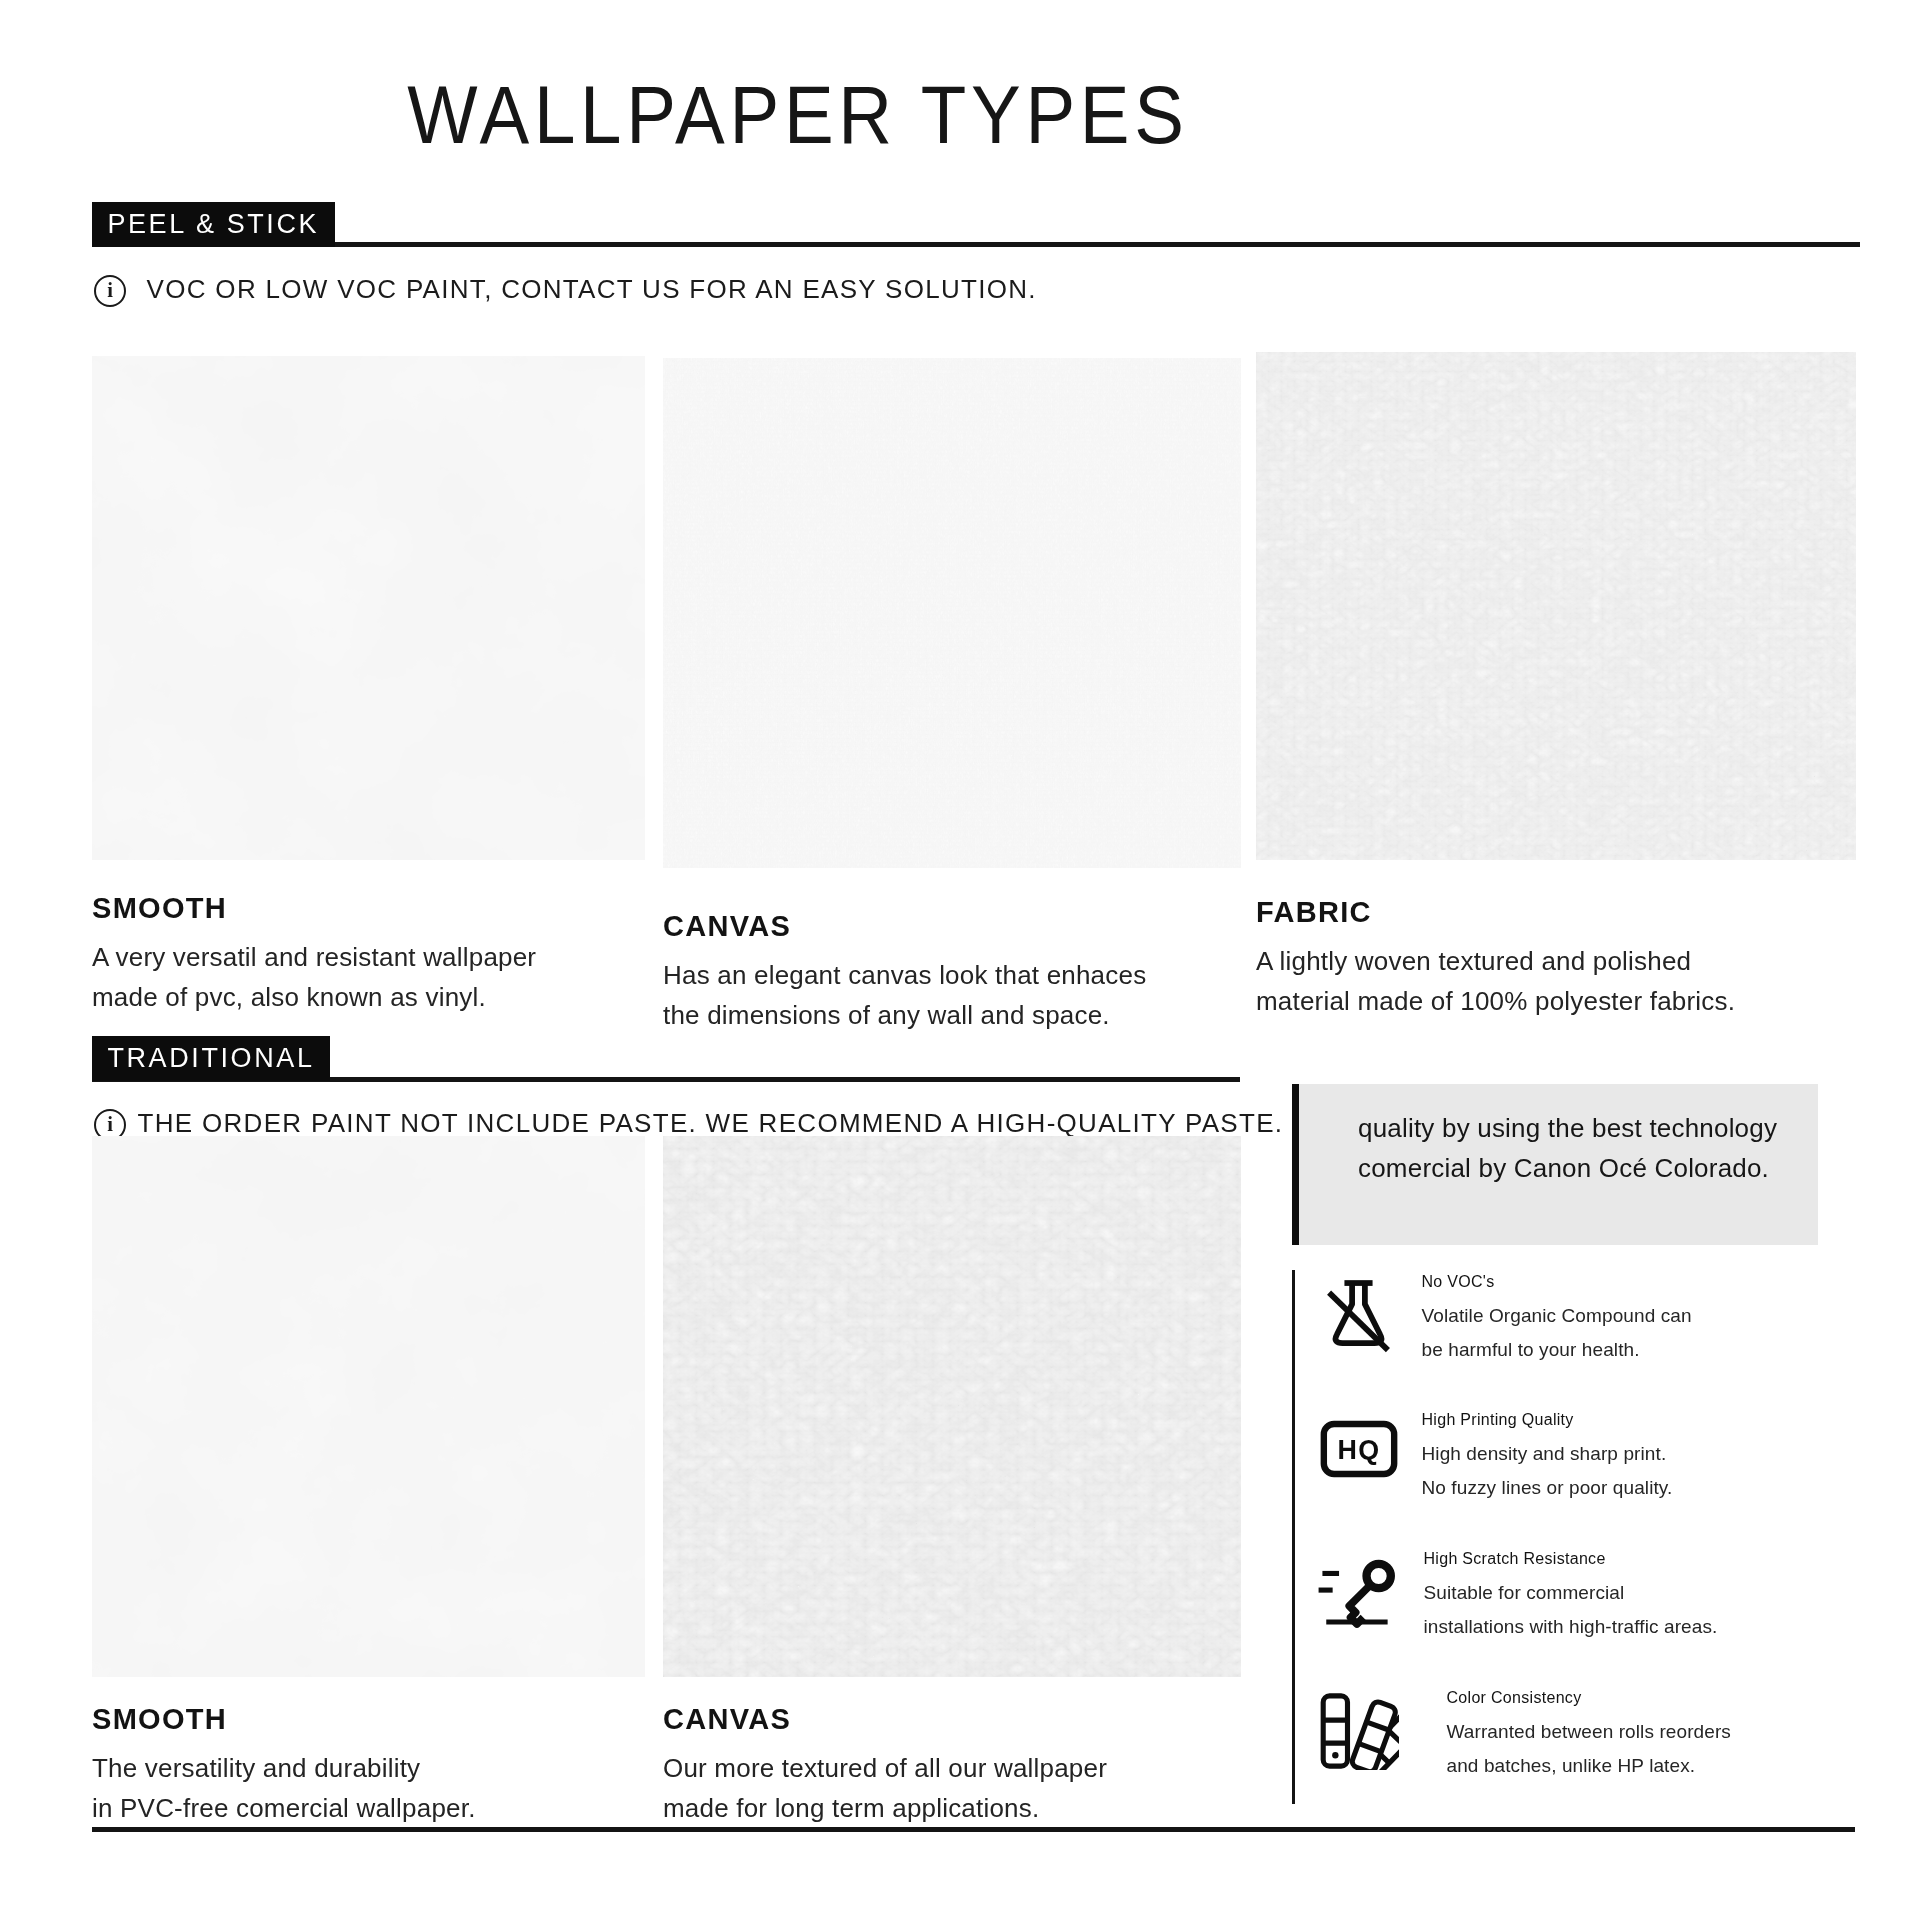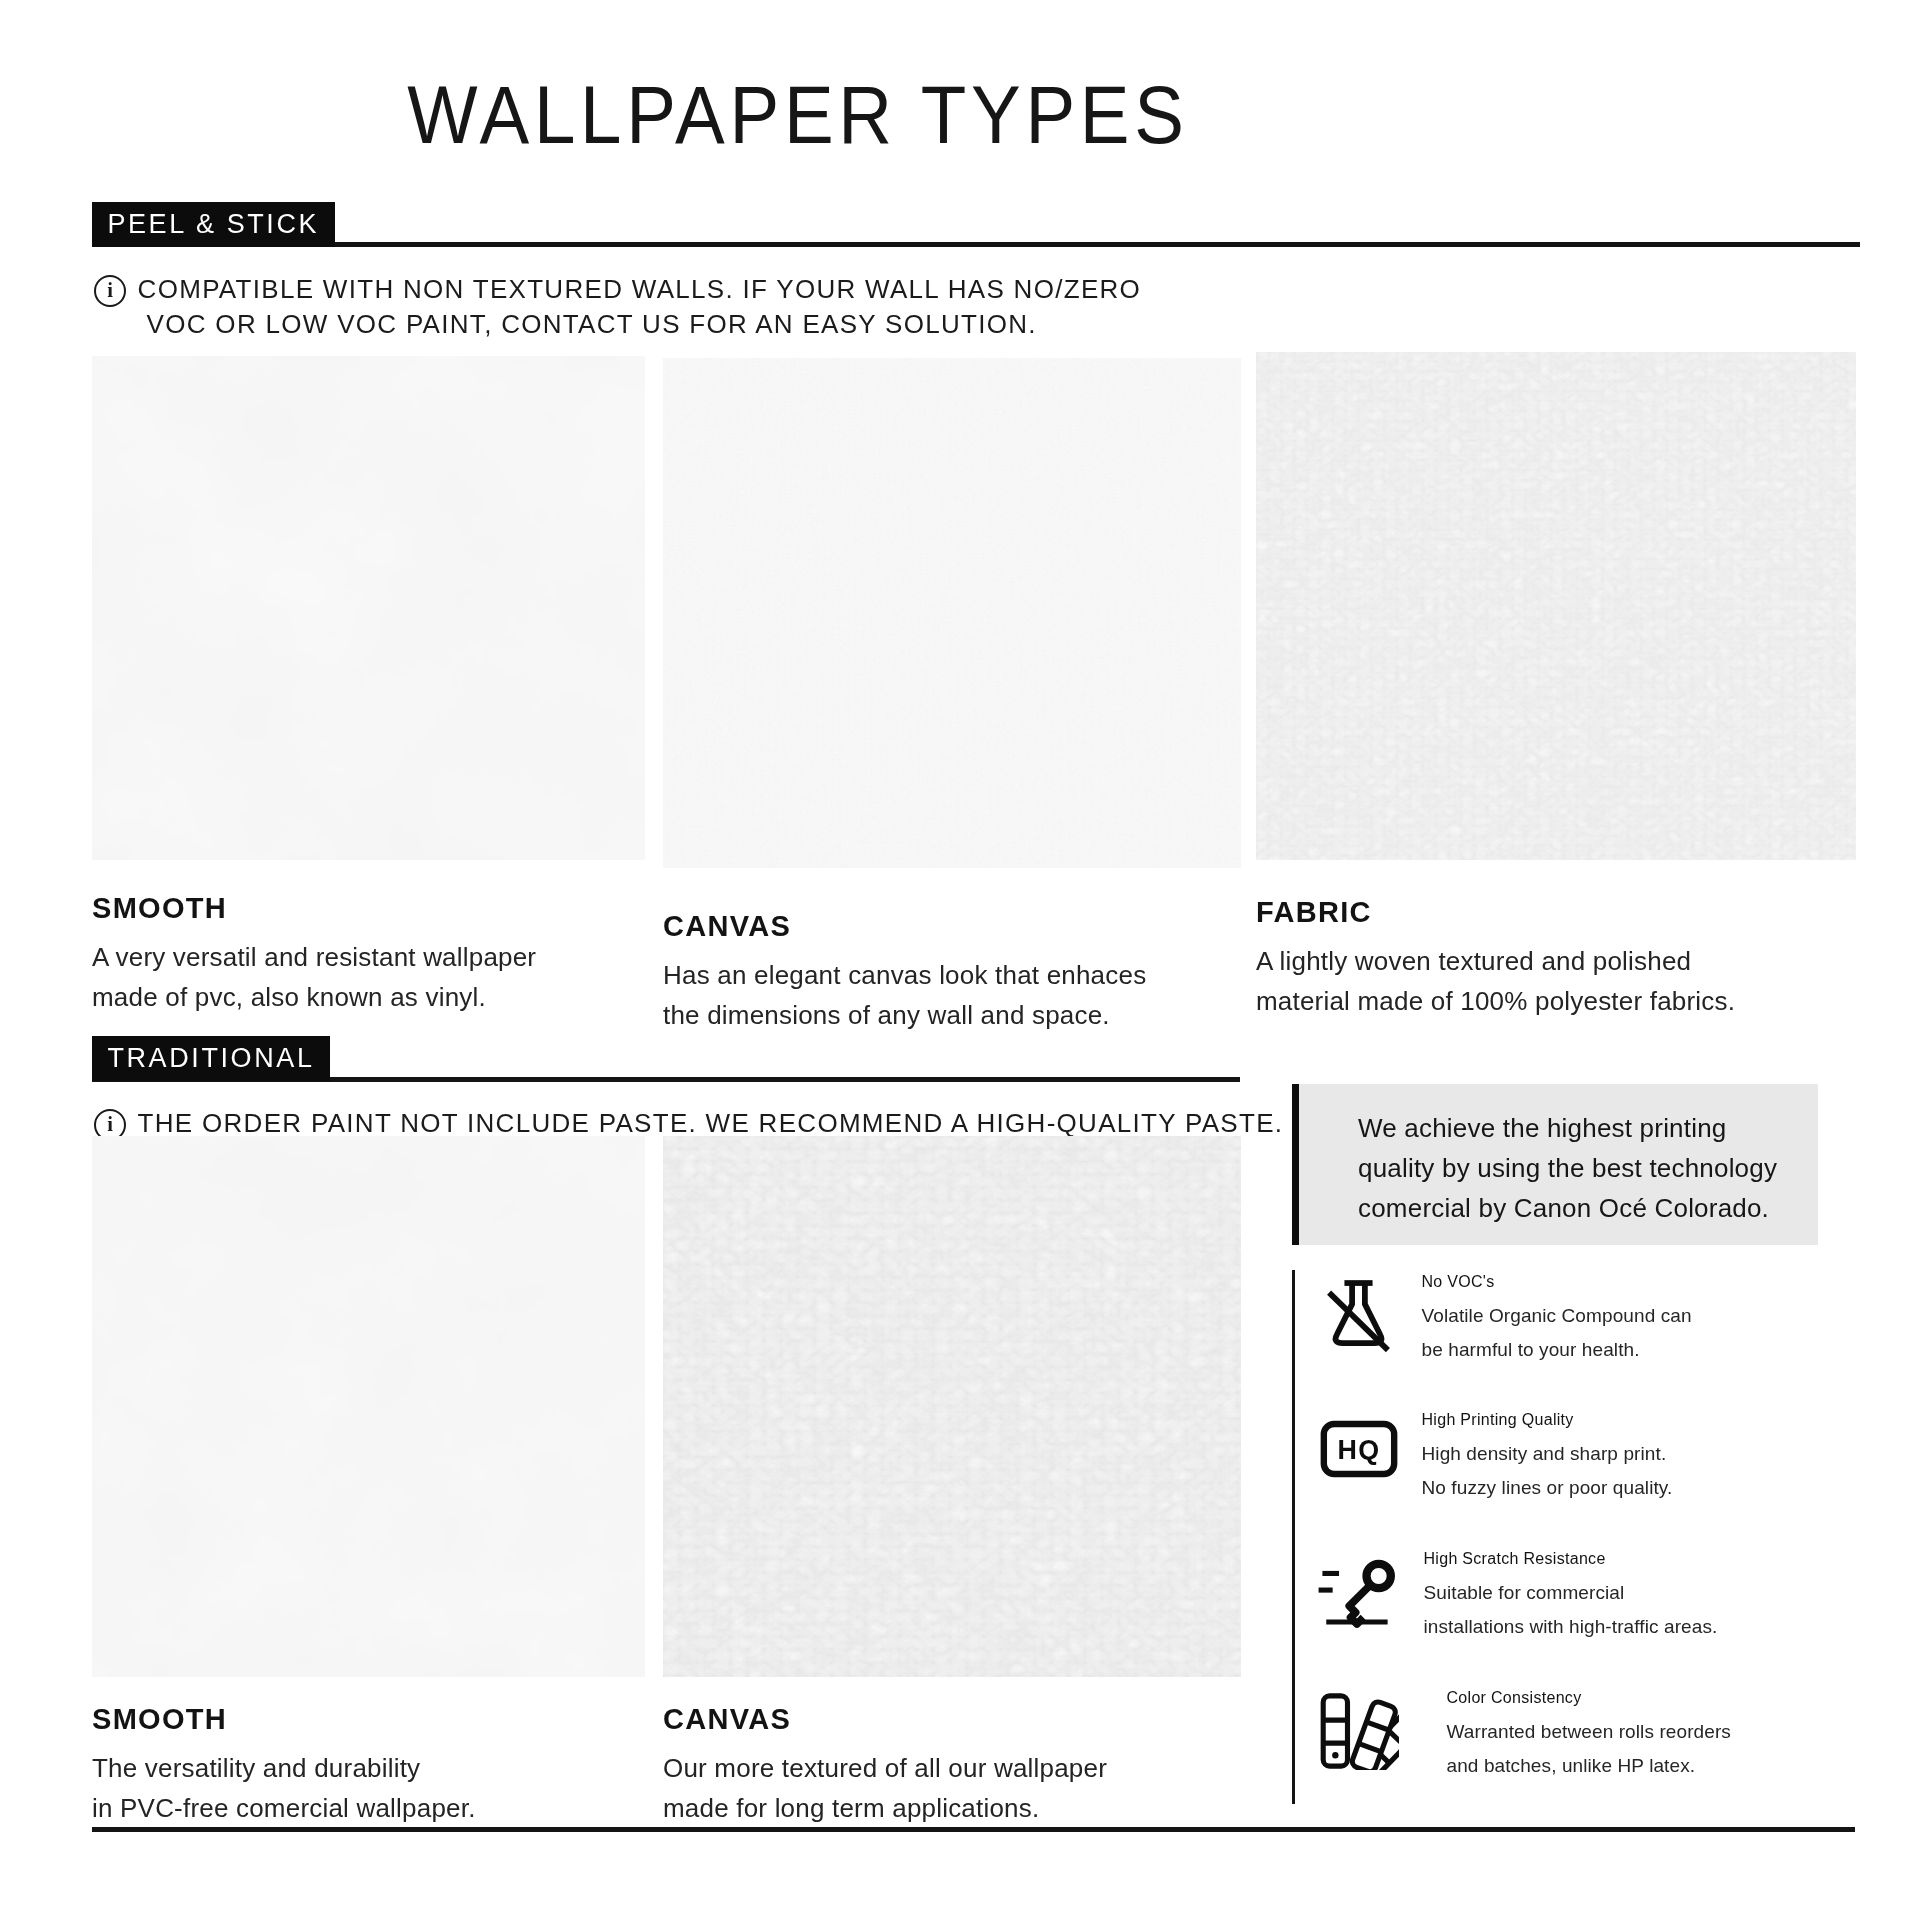--- a/index.html
+++ b/index.html
@@ -119,21 +119,20 @@
   <div class="page-title">WALLPAPER TYPES</div>
 
   <div class="badge" id="badge-peel">PEEL &amp; STICK</div>
   <div class="rule" id="rule-peel"></div>
 
   <div class="note" id="note-peel">
     <span class="info-icon">
         <span>i</span>
       </span>
     <span class="note-lines">
-      <span style="display:block">COMPATIBLE WITH NON TEXTURED WALLS. IF YOUR WALL HAS NO/ZERO</span>
       <span style="display:block" class="note-line2">VOC OR LOW VOC PAINT, CONTACT US FOR AN EASY SOLUTION.</span>
     </span>
   </div>
 
   <div class="card" id="card-p-smooth">
     <svg class="swatch" width="553" height="504" viewBox="0 0 862 785">
       <rect width="862" height="785" fill="#efefef"></rect>
       <rect width="862" height="785" filter="url(#tex-smooth)"></rect>
     </svg>
     <h3>SMOOTH</h3>
@@ -199,21 +198,20 @@
     <h3>CANVAS</h3>
     <p>
       <span style="display:block">Our more textured of all our wallpaper</span>
       <span style="display:block">made for long term applications.</span>
     </p>
   </div>
 
   <div id="quote-bar"></div>
   <div id="quote-box">
     <div class="q-lines">
-      <span style="display:block">We achieve the highest printing</span>
       <span style="display:block">quality by using the best technology</span>
       <span style="display:block">comercial by Canon Océ Colorado.</span>
     </div>
   </div>
 
   <div id="features-rule"></div>
 
   <div class="feature" id="feature-0">
     <span class="f-icon">
       <svg width="67" height="78" viewBox="0 0 104 122">

